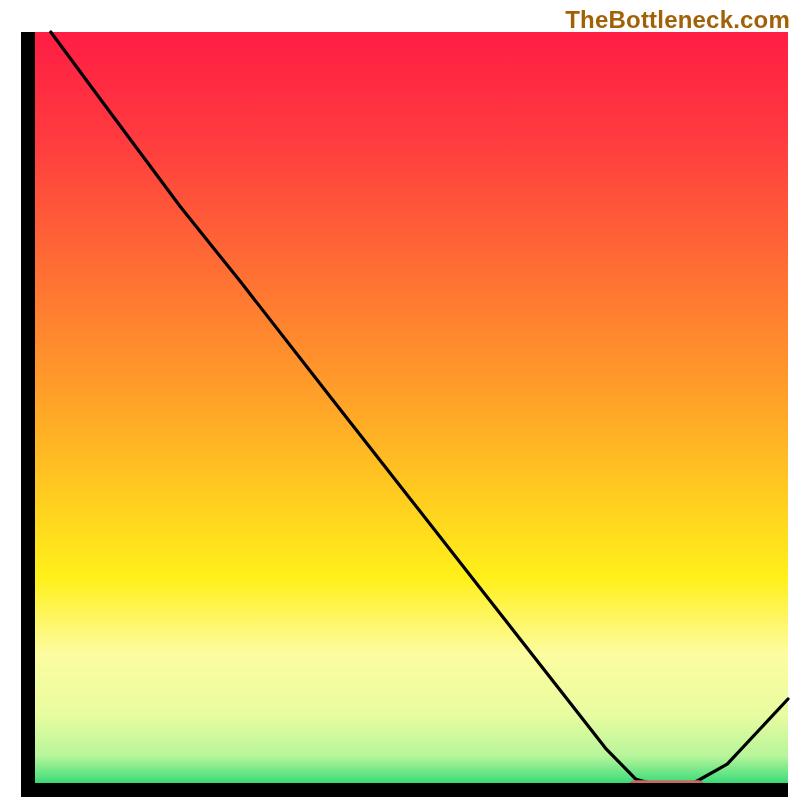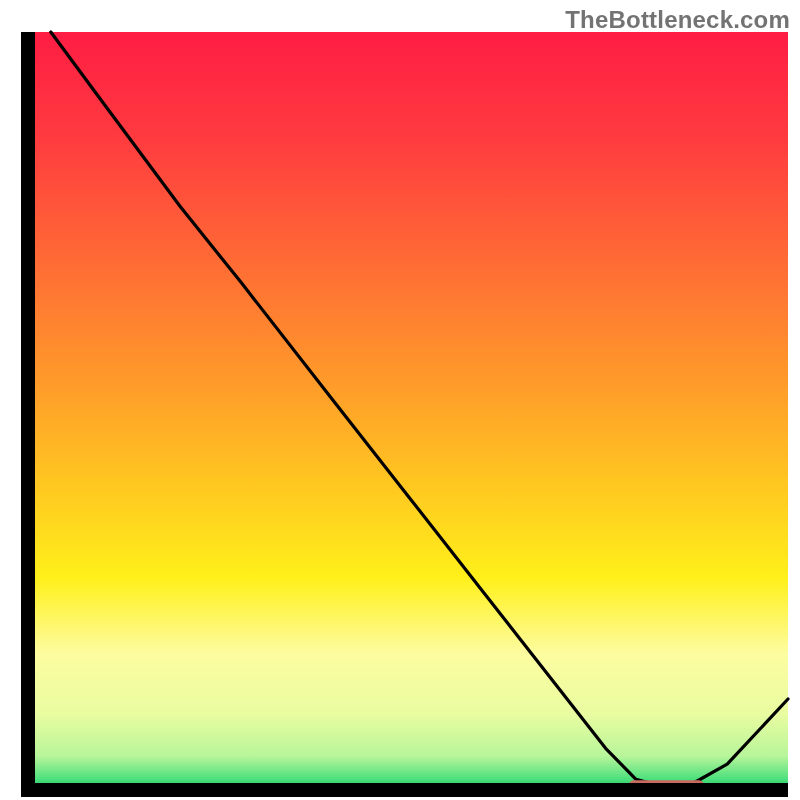--- a/index.html
+++ b/index.html
@@ -15,21 +15,21 @@
     width: 800px;
     height: 800px;
   }
   .watermark {
     position: absolute;
     top: 6px;
     right: 10px;
     font-family: Arial, Helvetica, sans-serif;
     font-size: 24px;
     font-weight: 600;
-    color: #737373;
+    color: #a16207;
     letter-spacing: 0.2px;
   }
   svg {
     display: block;
   }
 </style>
 </head>
 <body>
 <div class="wrap">
 

